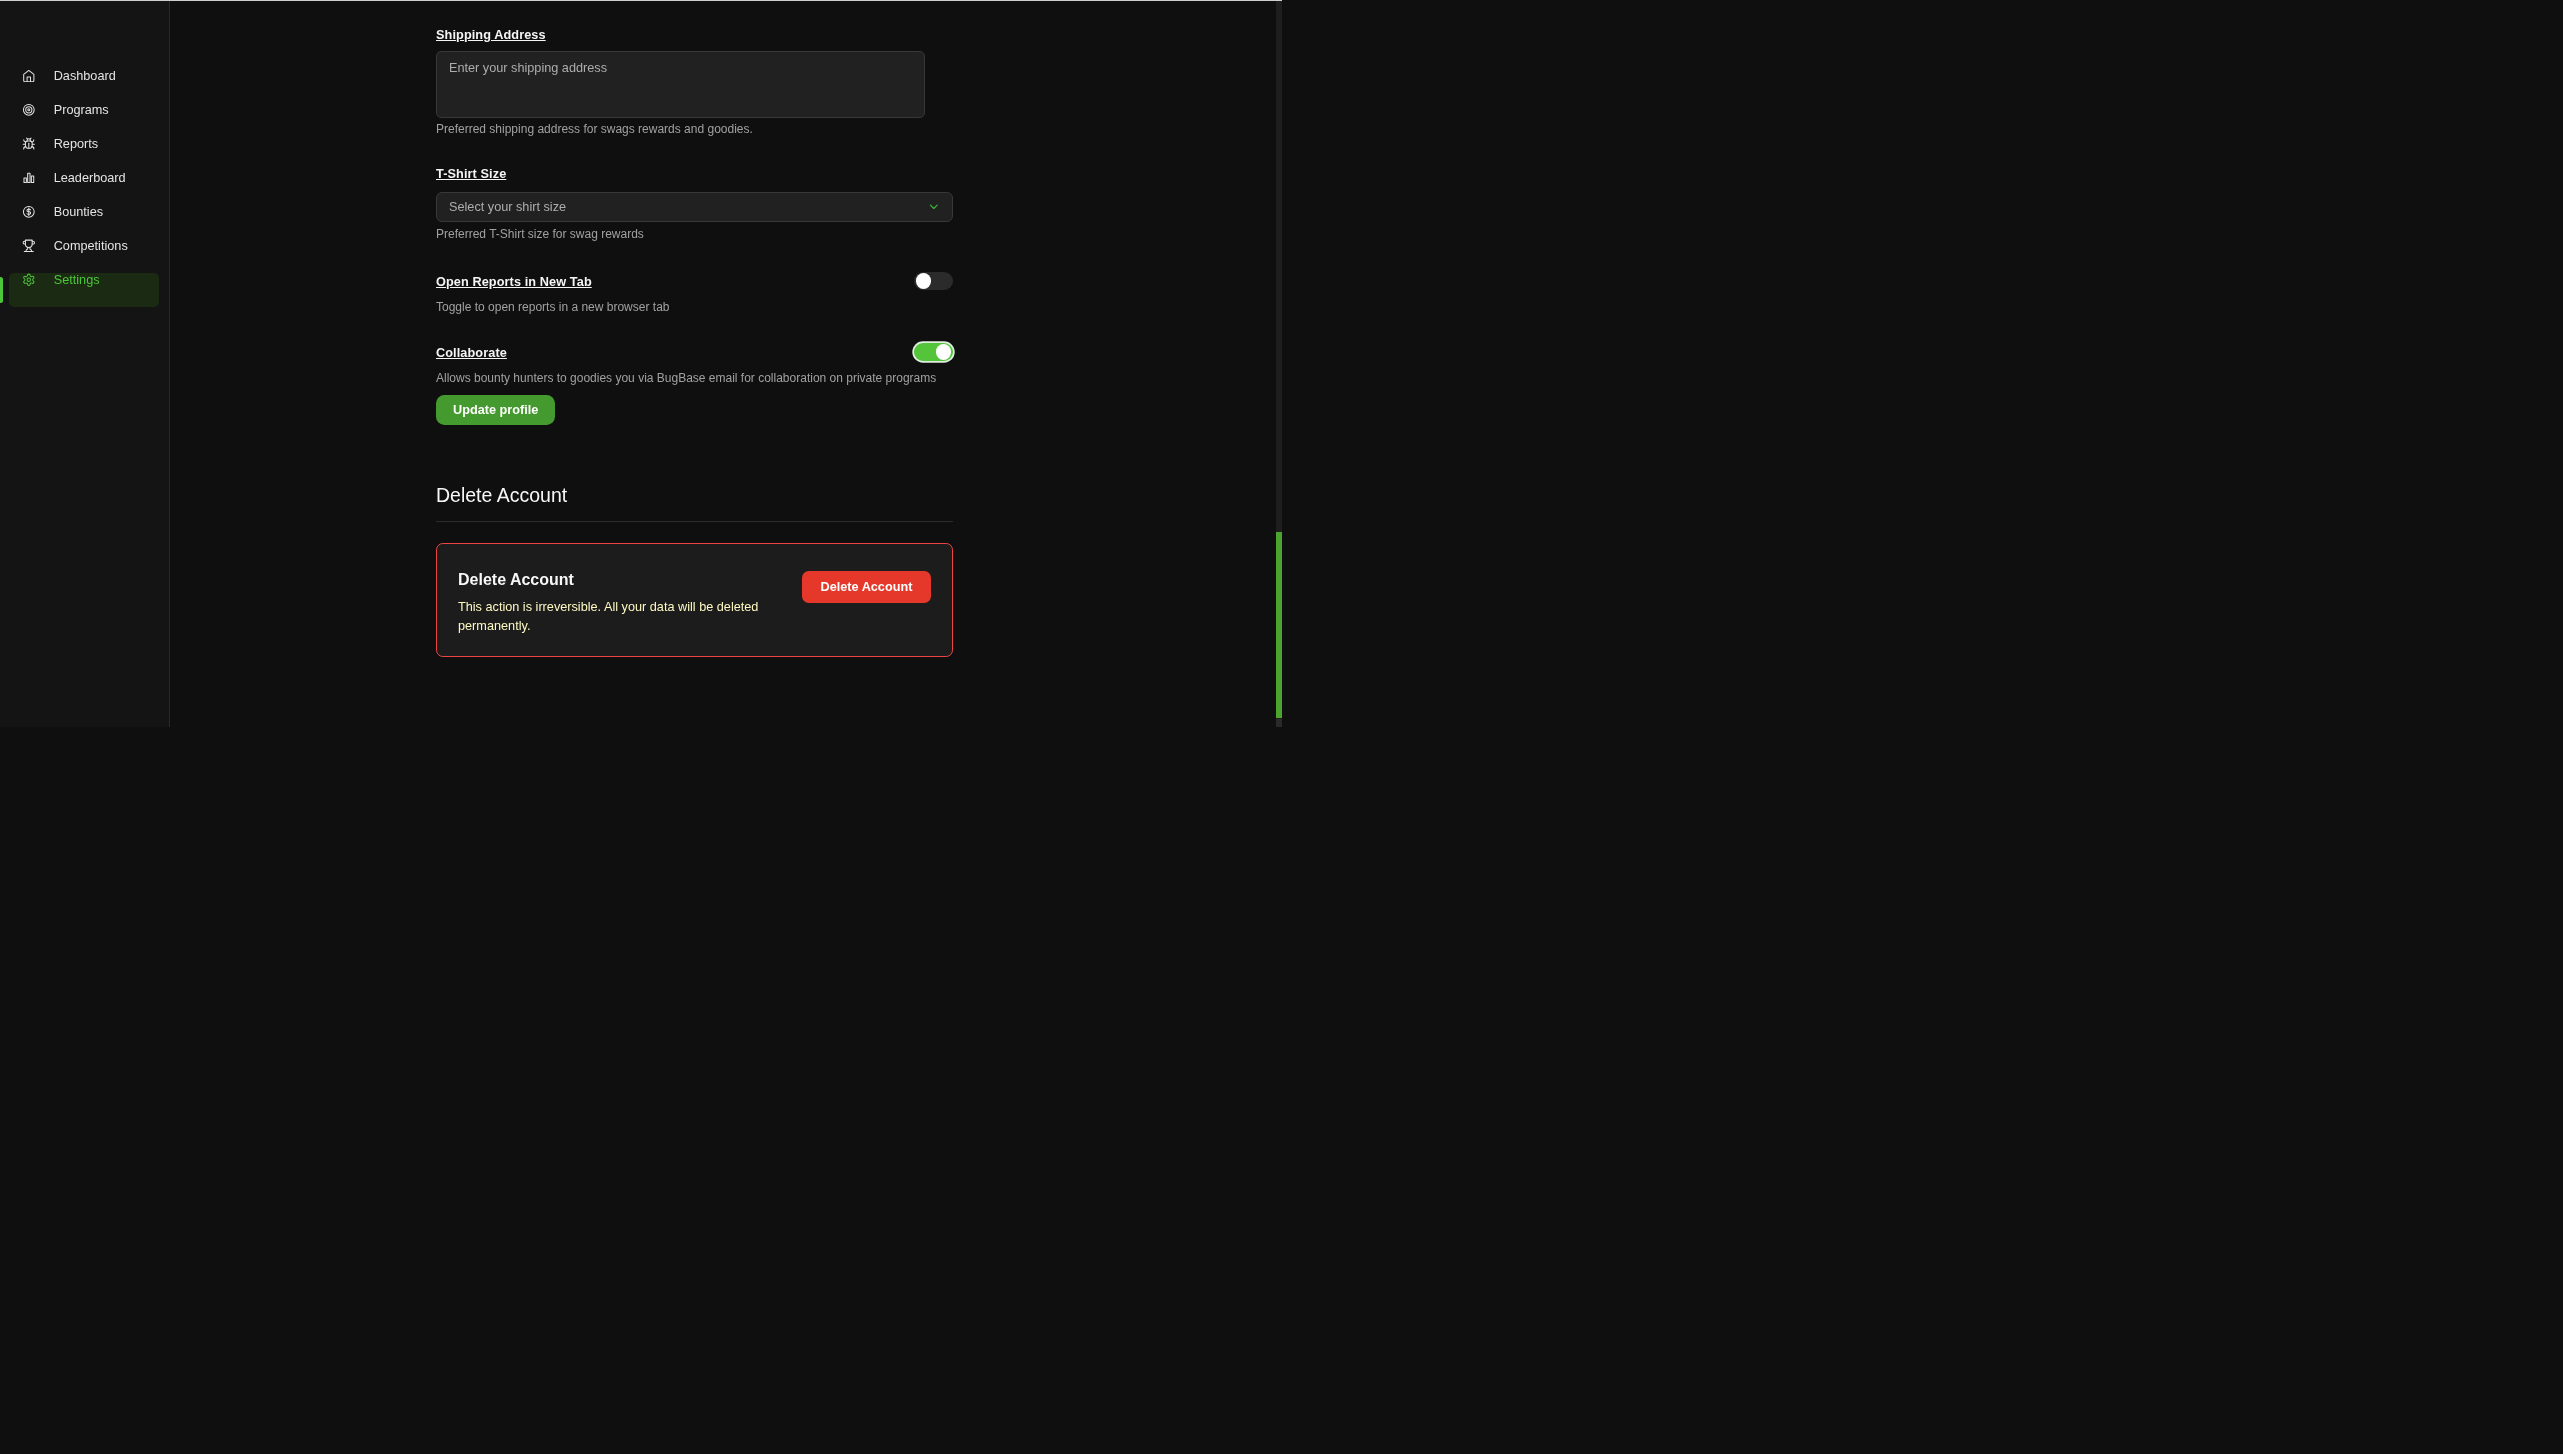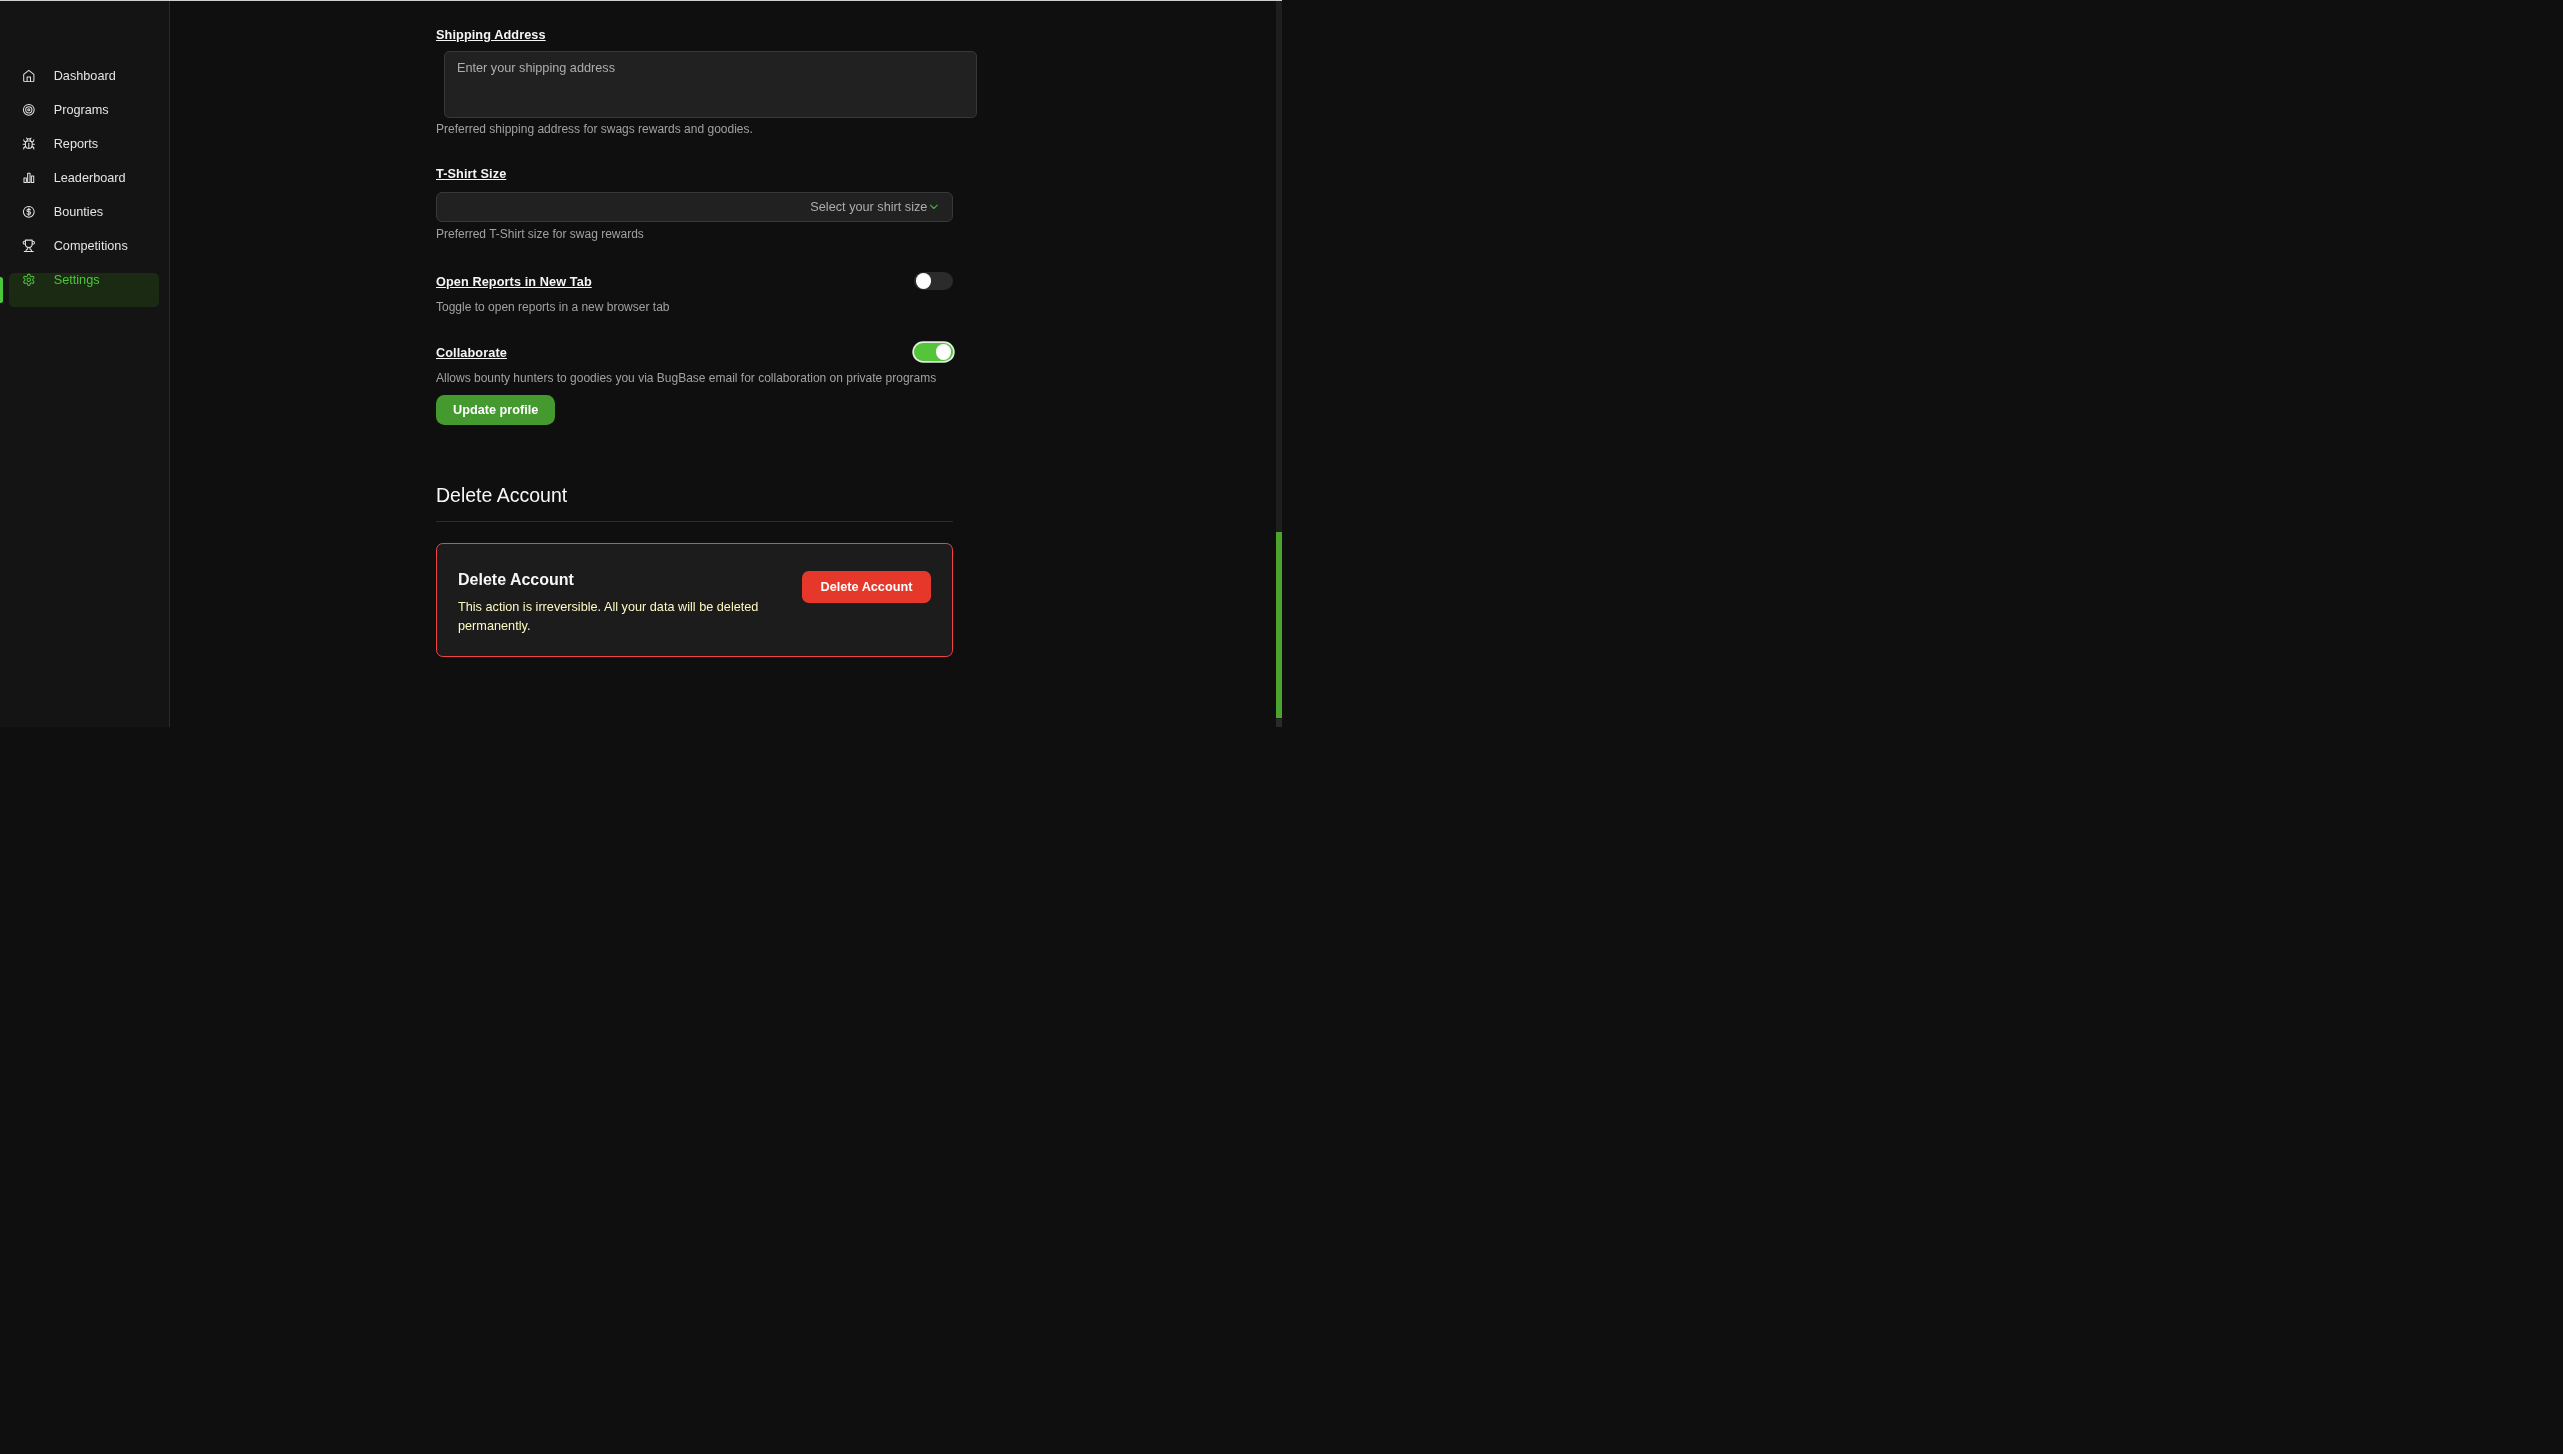--- a/index.html
+++ b/index.html
@@ -52,33 +52,33 @@
   .nav-icon{width:13.6px;height:13.6px;flex:0 0 13.6px;display:flex;align-items:center;justify-content:center;}
   .nav-icon svg{width:13.6px;height:13.6px;stroke:currentColor;fill:none;stroke-width:1.8;stroke-linecap:round;stroke-linejoin:round;}
 
   
   .content{position:absolute;left:436px;top:0.8px;width:517px;height:726px;}
   .field-label{position:absolute;left:0;font-size:12.7px;font-weight:700;color:var(--label);line-height:18px;letter-spacing:0.1px;text-decoration:underline;}
   .helper{position:absolute;left:0;font-size:12px;color:var(--helper);line-height:17px;white-space:nowrap;}
 
   .shipping-label{top:25.4px;}
   textarea.shipping{
-    position:absolute;top:50px;left:0;width:533px;height:67px;
+    position:absolute;top:50px;left:0;width:489px;height:67px;
     background:var(--field-bg);border:0.8px solid var(--field-border);border-radius:5.1px;
     padding:9.3px 12px;font-family:"Liberation Sans", sans-serif;font-size:12.7px;color:#e5e5e5;
-    resize:none;outline:none;margin-left:8px;
+    resize:none;outline:none;
   }
   textarea.shipping::placeholder{color:var(--placeholder);}
   .shipping-helper{top:120px;}
 
   .tshirt-label{top:164px;}
   .select{
     position:absolute;top:191px;left:0;width:517px;height:30.5px;
     background:var(--field-bg);border:0.8px solid var(--field-border);border-radius:6px;
-    display:flex;align-items:center;justify-content:flex-end;
+    display:flex;align-items:center;justify-content:space-between;
     padding:0 11px 0 12px;cursor:pointer;
   }
   .select .select-value{font-size:12.7px;color:var(--placeholder);}
   .select svg{width:13.6px;height:13.6px;stroke:#3fb33f;fill:none;stroke-width:2;stroke-linecap:round;stroke-linejoin:round;}
   .tshirt-helper{top:225px;}
 
   .reports-label{top:272px;}
   .reports-helper{top:298px;}
   .collab-label{top:343px;}
   .collab-helper{top:369px;}

